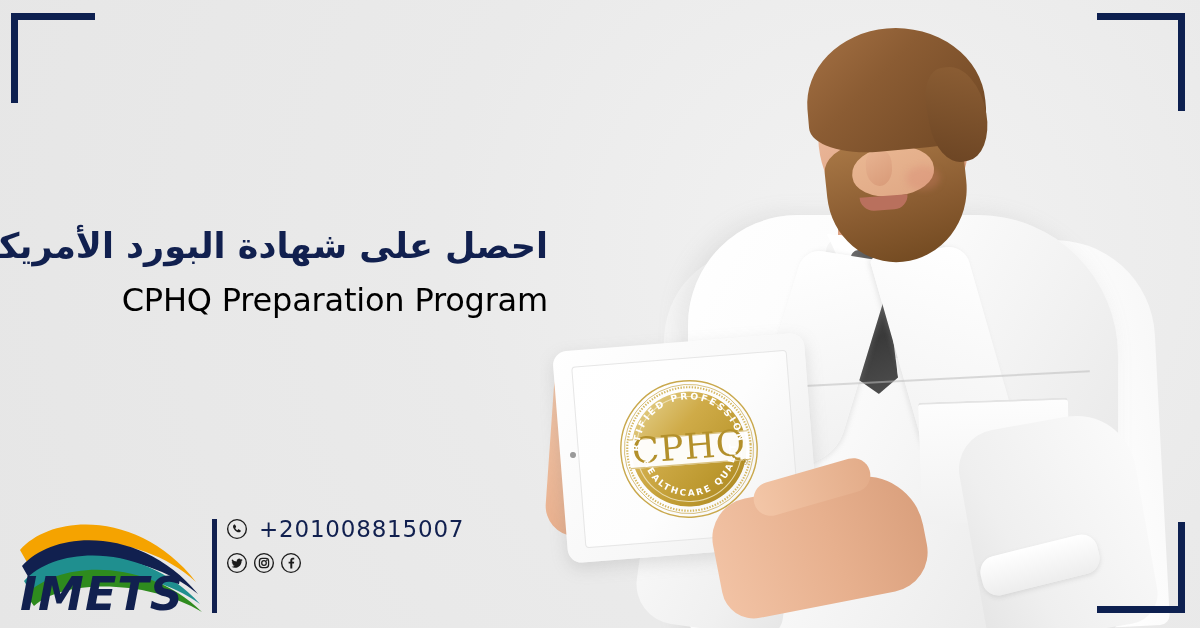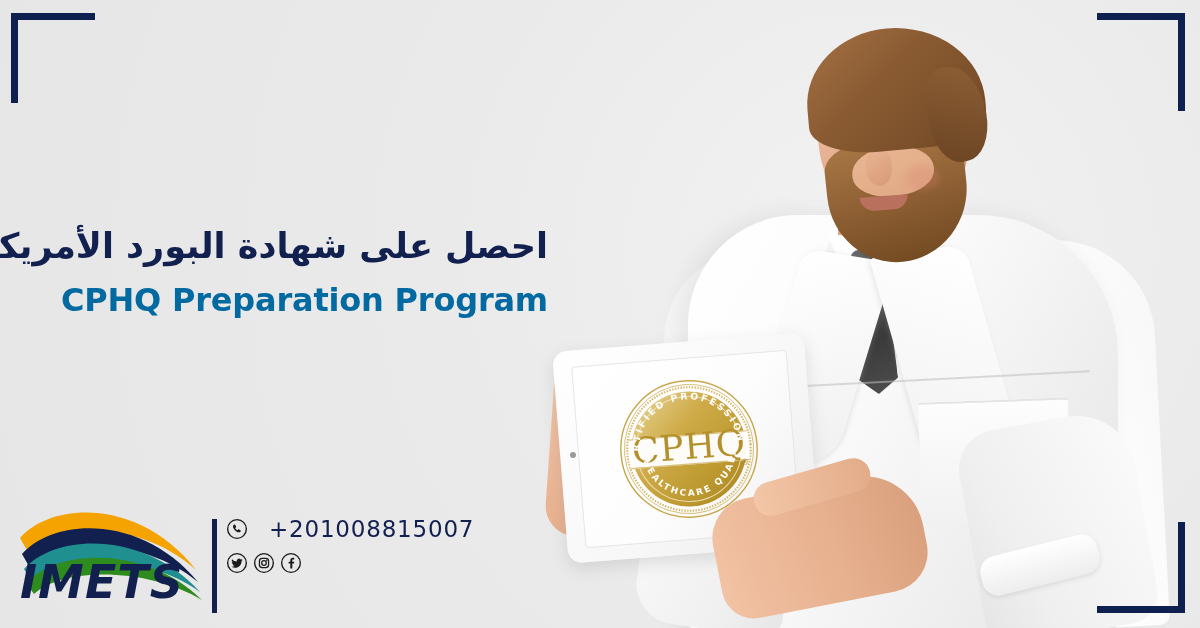--- a/index.html
+++ b/index.html
@@ -58,23 +58,23 @@
   .hl-ar {
     color: #11204f;
     font-size: 35px;
     font-weight: bold;
     line-height: 1.42;
     letter-spacing: 0px;
     white-space: nowrap;
   }
   .hl-en {
     direction: ltr;
-    color: #0369a1;
+    color: #000000;
     font-size: 32px;
-    font-weight: bold;
+    font-weight: normal;
     line-height: 1.38;
     margin-top: 6px;
     letter-spacing: -0.2px;
     white-space: nowrap;
   }
 
   
   #photo {
     position: absolute;
     left: 540px;
@@ -352,21 +352,21 @@
   .seal {
     left: 78px; top: 378px;
     width: 142px; height: 142px;
     transform: rotate(-4.5deg);
   }
 
   
   #logo {
     position: absolute;
     left: 14px;
-    top: 496px;
+    top: 508px;
     width: 190px;
     height: 108px;
     text-align: right;
   }
   #logo svg { display: block; }
 
   #footer-divider {
     position: absolute;
     left: 212px;
     top: 519px;
@@ -391,21 +391,21 @@
     width: 22px;
     height: 22px;
     margin-right: 3px;
     flex: 0 0 auto;
   }
   .contact-row .ic svg { display: block; }
   .contact-row .txt {
     font-size: 23px;
     font-weight: 500;
     letter-spacing: 0.8px;
-    margin-left: 18px;
+    margin-left: 8px;
     white-space: nowrap;
     color: #11204f;
   }
   .social-icons { display: flex; align-items: center; gap: 2px; }
 </style>
 </head>
 <body>
 
 <div id="banner">
 

